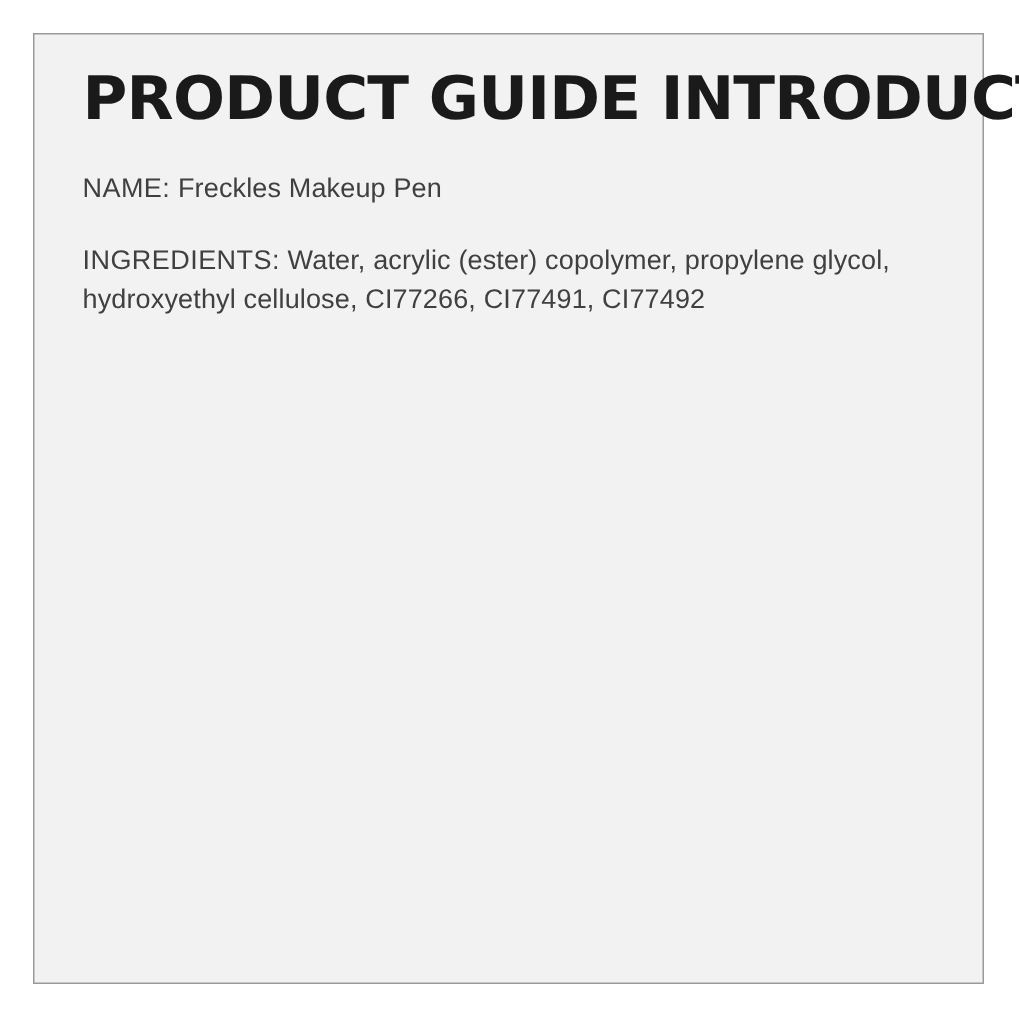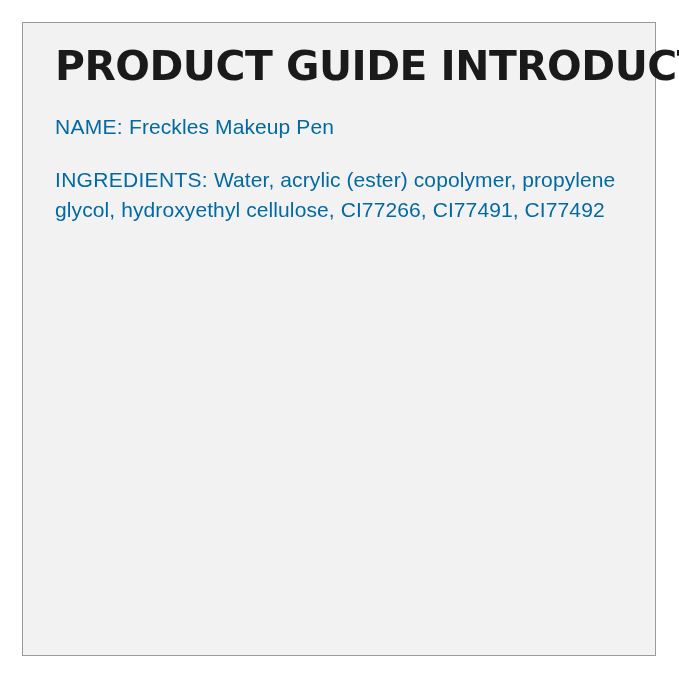--- a/index.html
+++ b/index.html
@@ -32,22 +32,22 @@
     font-size: 40px;
     letter-spacing: -0.5px;
     line-height: 1.08;
     color: #1a1a1a;
     margin: 0 0 24px 0;
     white-space: nowrap;
     transform: scaleX(1.02);
     transform-origin: left center;
   }
   .field {
-    font-size: 21px;
-    color: #0369a1;
+    font-size: 18px;
+    color: #404040;
     line-height: 1.45;
     margin-bottom: 22px;
     letter-spacing: 0.1px;
   }
   .field .label {
     letter-spacing: 0.3px;
   }
   .field .value {
     letter-spacing: 0.1px;
   }

